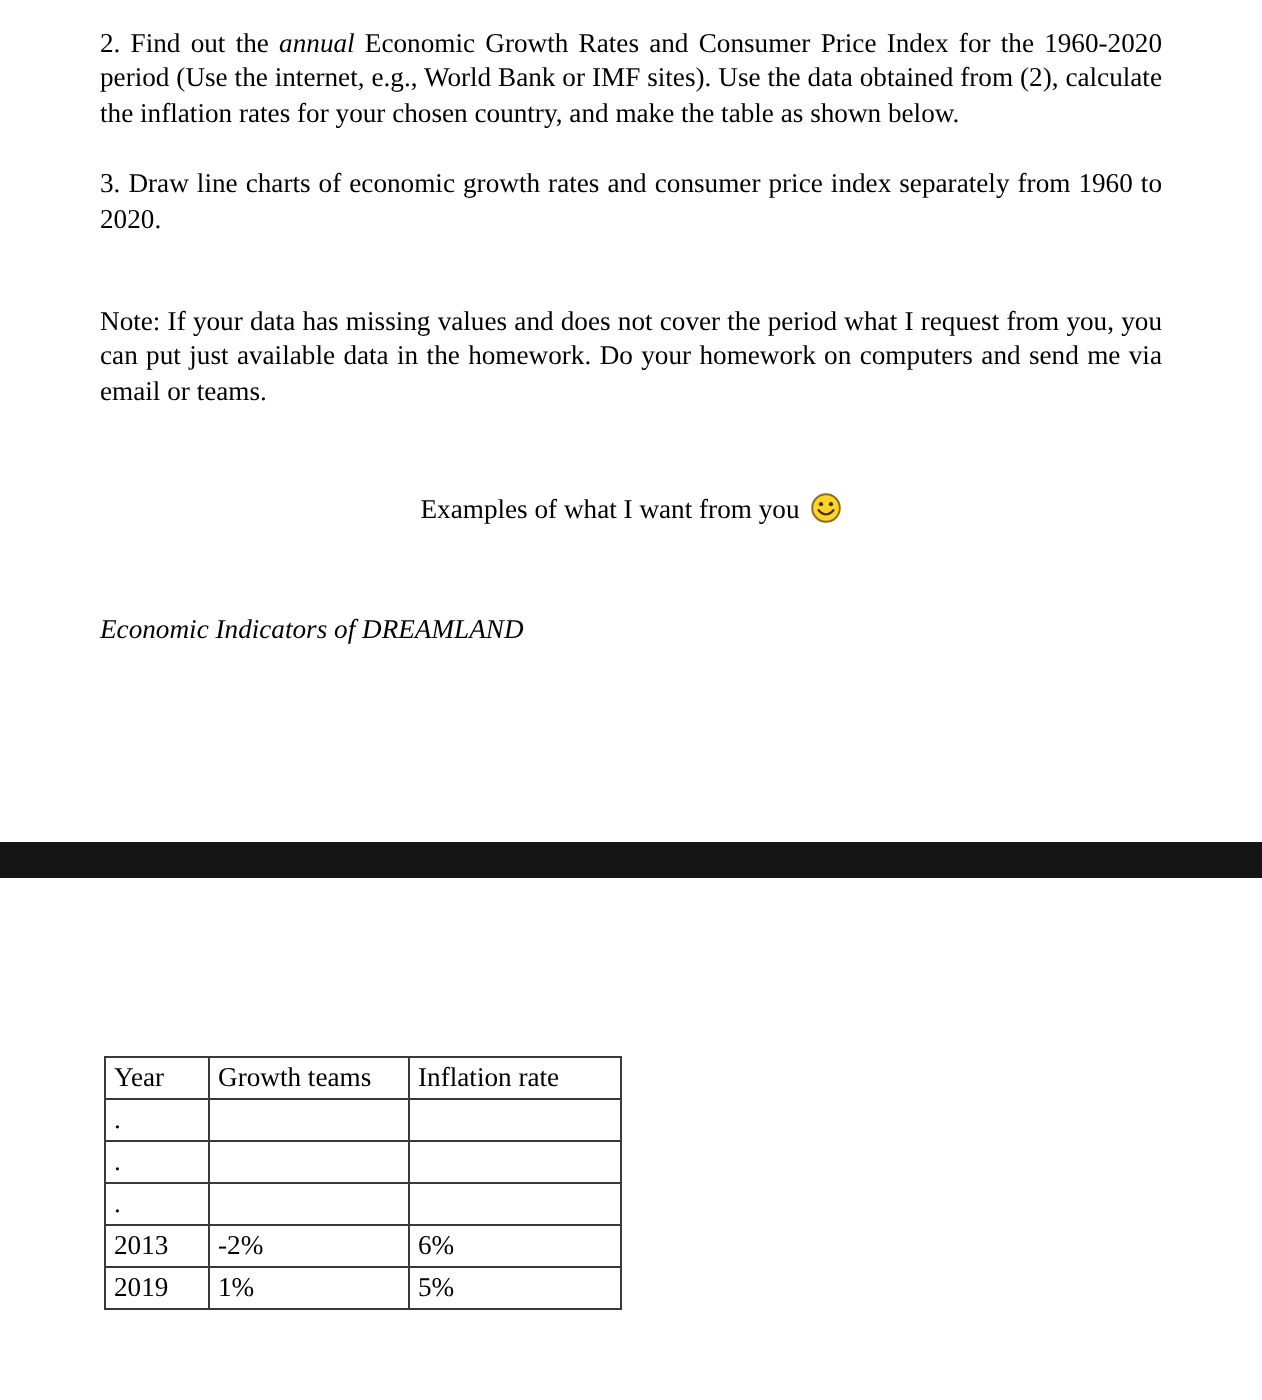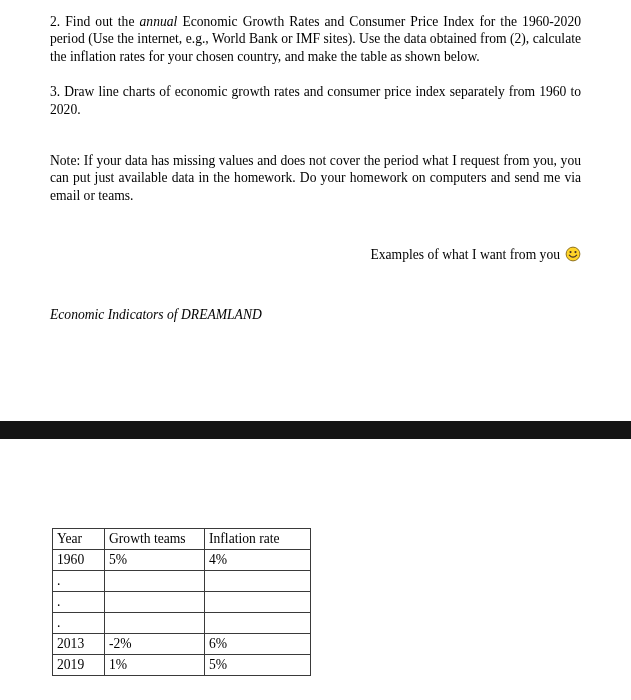--- a/index.html
+++ b/index.html
@@ -20,21 +20,21 @@
     text-align: justify;
     line-height: 1.28;
     font-family: Liberation Serif, serif;
   }
   .p2 { margin-bottom: 18px; }
   .p3 { margin-bottom: 34px; }
   .note { margin-bottom: 42px; }
   .examples {
     margin-bottom: 42px;
     line-height: 1.28;
-    text-align: right;
+    text-align: center;
     font-family: Liberation Serif, serif;
   }
   .emoji {
     vertical-align: -3px;
     margin-left: 5px;
   }
   .table-title { line-height: 1.28; font-style: italic; }
   .page-break-bar {
     width: 631px;
     height: 18px;
@@ -88,25 +88,20 @@
 
 <div class="doc-bottom">
   <table class="econ">
     <tbody>
       <tr>
         <th class="c1">Year</th>
         <th class="c2">Growth teams</th>
         <th class="c3">Inflation rate</th>
       </tr>
       <tr>
-        <td class="c1">1960</td>
-        <td class="c2">5%</td>
-        <td class="c3">4%</td>
-      </tr>
-      <tr>
         <td class="c1">.</td>
         <td class="c2"></td>
         <td class="c3"></td>
       </tr>
       <tr>
         <td class="c1">.</td>
         <td class="c2"></td>
         <td class="c3"></td>
       </tr>
       <tr>

